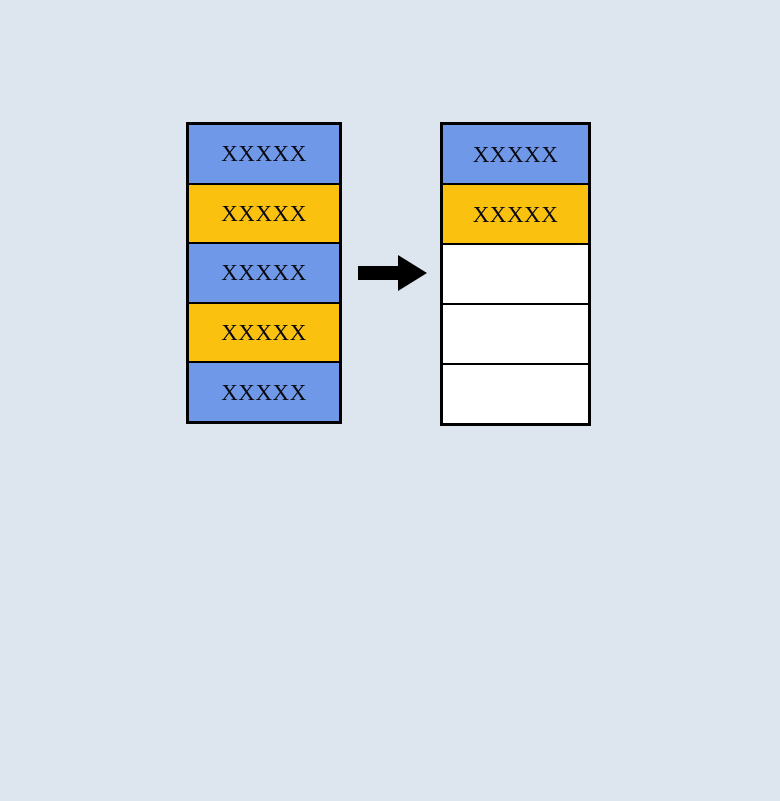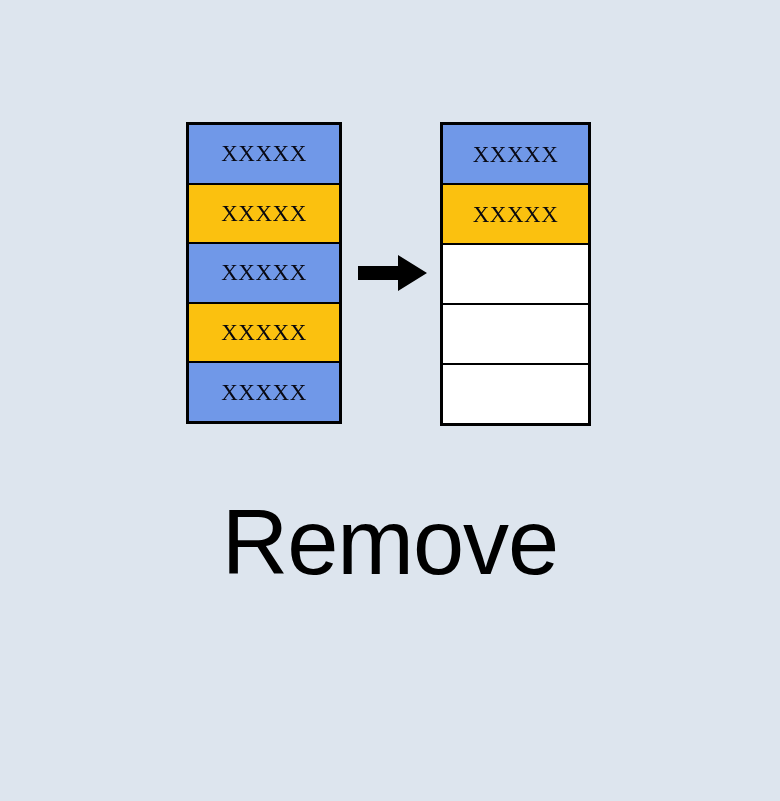--- a/index.html
+++ b/index.html
@@ -144,15 +144,14 @@
       <div class="cell white">
         <span></span>
       </div>
       <div class="cell white">
         <span></span>
       </div>
     </div>
 
   </div>
 
-  <div class="caption" id="caption-line-1">Remove</div>
 
 </div>
 
 </body></html>

